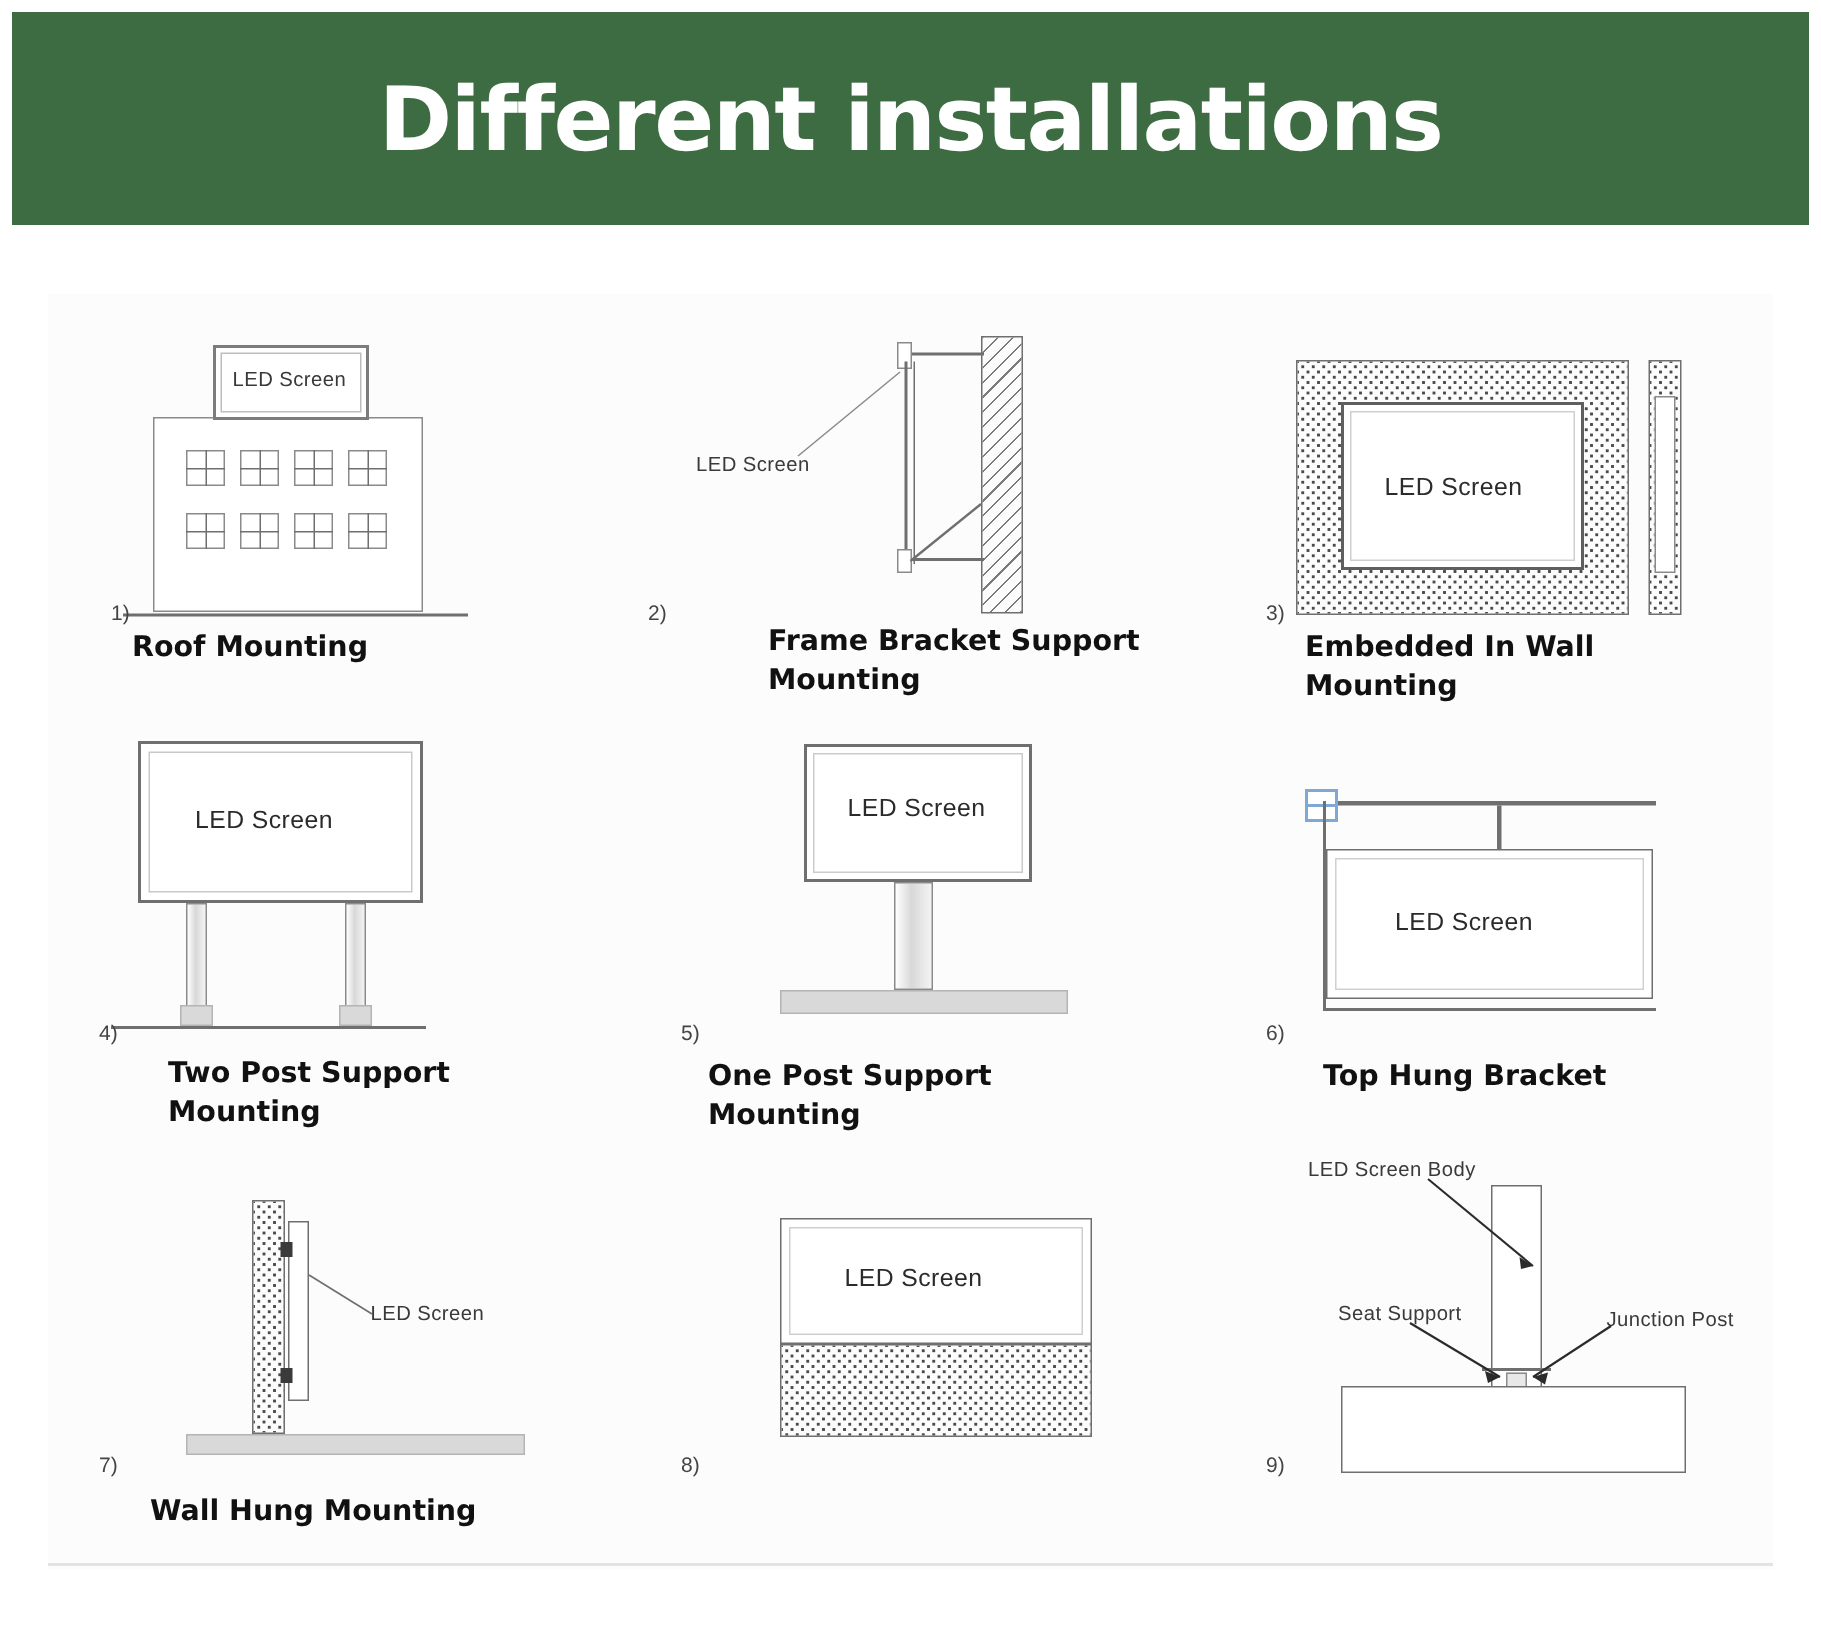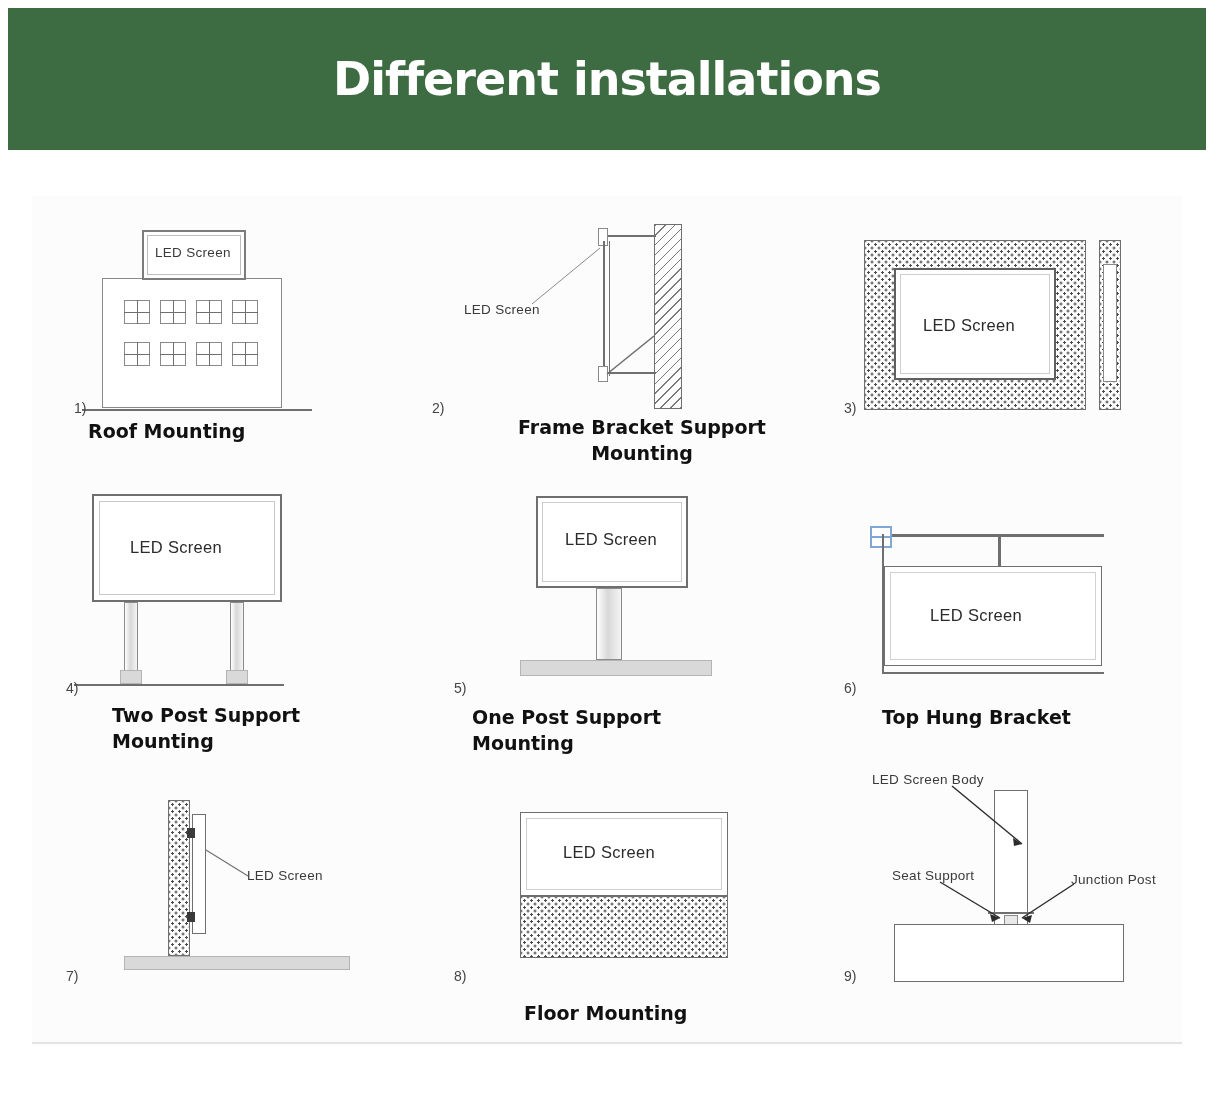--- a/index.html
+++ b/index.html
@@ -22,21 +22,21 @@
     top: 8px;
     width: 1198px;
     height: 142px;
     background: #3d6b42;
     display: flex;
     align-items: center;
     justify-content: center;
   }
   .header-title {
     color: #ffffff;
-    font-size: 46px;
+    font-size: 59px;
     font-weight: bold;
     letter-spacing: -1px;
     line-height: 1;
     font-family: "DejaVu Sans", sans-serif;
   }
 
   
   .panel {
     position: absolute;
     left: 32px;
@@ -210,34 +210,35 @@
         <div class="line" style="left:166px; top:176px; width:58px; height:2px;"></div>
         <div class="thinbox" style="left:166px; top:170px; width:10px; height:16px;"></div>
 
         <svg class="arrow-svg" style="left:0; top:0;" width="383" height="215">
           <line x1="175" y1="178" x2="222" y2="140" stroke="#6f6f6f" stroke-width="1.6"></line>
           <line x1="100" y1="108" x2="168" y2="52" stroke="#8a8a8a" stroke-width="1"></line>
         </svg>
         <div class="label" style="left:32px; top:106px;">LED Screen</div>
         <div class="num" style="left:0px; top:204px;">2)</div>
       </div>
-      <div class="caption" style="margin-left:80px; margin-top:4px; width:260px;text-align:center;">Frame Bracket Support Mounting</div>
+      <div class="caption" style="margin-left:80px; margin-top:4px; width:260px;">Frame Bracket Support Mounting</div>
     </div>
 
     <div class="cell" style="left:790px; top:0;">
       <div class="fig">
         <div class="hatch" style="left:42px; top:44px; width:222px; height:170px;"></div>
         <div class="box" style="left:72px; top:72px; width:162px; height:112px; background:#ffffff; border:2px solid #5f5f5f;"></div>
         <div class="thinbox" style="left:78px; top:78px; width:150px; height:100px; border:1px solid #cfcfcf;"></div>
         <div class="label big" style="left:101px; top:120px;">LED Screen</div>
 
         <div class="hatch" style="left:277px; top:44px; width:22px; height:170px;"></div>
         <div class="thinbox" style="left:281px; top:68px; width:14px; height:118px; background:#ffffff;"></div>
         <div class="num" style="left:22px; top:204px;">3)</div>
       </div>
+      <div class="caption" style="margin-left:48px; margin-top:8px; width:280px;">Embedded In Wall Mounting</div>
     </div>
 
     <div class="cell" style="left:10px; top:288px;">
       <div class="fig">
         <div class="box" style="left:50px; top:10px; width:190px; height:108px; border:2px solid #6f6f6f;"></div>
         <div class="thinbox" style="left:57px; top:17px; width:176px; height:94px; border:1px solid #c9c9c9;"></div>
         <div class="label big" style="left:88px; top:54px;">LED Screen</div>
         <div class="post" style="left:82px; top:118px; width:14px; height:74px;"></div>
         <div class="post" style="left:188px; top:118px; width:14px; height:74px;"></div>
         <div class="gray-slab" style="left:78px; top:186px; width:22px; height:14px;"></div>
@@ -282,31 +283,31 @@
         <div class="thinbox" style="left:150px; top:42px; width:14px; height:120px; background:#ffffff; border:1.5px solid #6f6f6f;"></div>
         <div class="line" style="left:145px; top:56px; width:8px; height:10px; background:#3a3a3a;"></div>
         <div class="line" style="left:145px; top:140px; width:8px; height:10px; background:#3a3a3a;"></div>
         <svg class="arrow-svg" style="left:0; top:0;" width="383" height="215">
           <line x1="164" y1="78" x2="206" y2="104" stroke="#6f6f6f" stroke-width="1.1"></line>
         </svg>
         <div class="label" style="left:205px; top:96px;">LED Screen</div>
         <div class="gray-slab" style="left:82px; top:184px; width:226px; height:14px;"></div>
         <div class="num" style="left:24px; top:196px;">7)</div>
       </div>
+      <div class="caption" style="margin-left:58px; margin-top:8px;">Wall Hung Mounting</div>
     </div>
 
     <div class="cell" style="left:400px; top:576px;">
       <div class="fig">
         <div class="box" style="left:88px; top:40px; width:208px; height:84px; border:1.5px solid #6f6f6f;"></div>
         <div class="thinbox" style="left:94px; top:46px; width:196px; height:72px; border:1px solid #cfcfcf;"></div>
         <div class="label big" style="left:131px; top:71px;">LED Screen</div>
         <div class="hatch" style="left:88px; top:124px; width:208px; height:62px;"></div>
         <div class="num" style="left:22px; top:196px;">8)</div>
       </div>
-      <div class="caption" style="margin-left:92px; margin-top:14px;">Floor Mounting</div>
     </div>
 
     <div class="cell" style="left:790px; top:576px;">
       <div class="fig">
         <div class="thinbox" style="left:172px; top:18px; width:34px; height:148px; background:#ffffff; border:1.5px solid #6f6f6f;"></div>
         <div class="line" style="left:166px; top:140px; width:46px; height:2px;"></div>
         <div class="thinbox" style="left:182px; top:143px; width:14px; height:10px; background:#e8e8e8;"></div>
         <div class="box" style="left:72px; top:152px; width:230px; height:58px; border:1.5px solid #6f6f6f;"></div>
         <div class="label" style="left:50px; top:0px;">LED Screen Body</div>
         <div class="label" style="left:70px; top:96px;">Seat Support</div>

